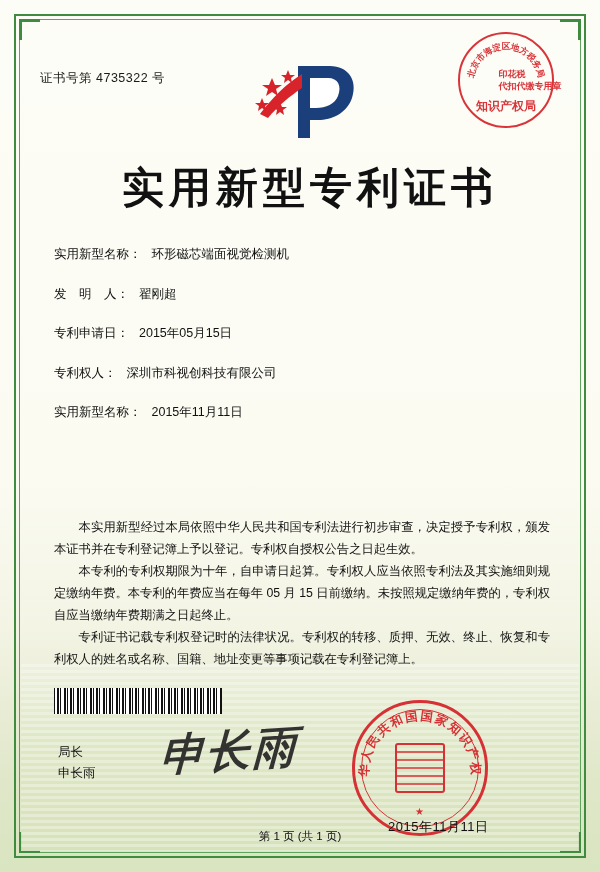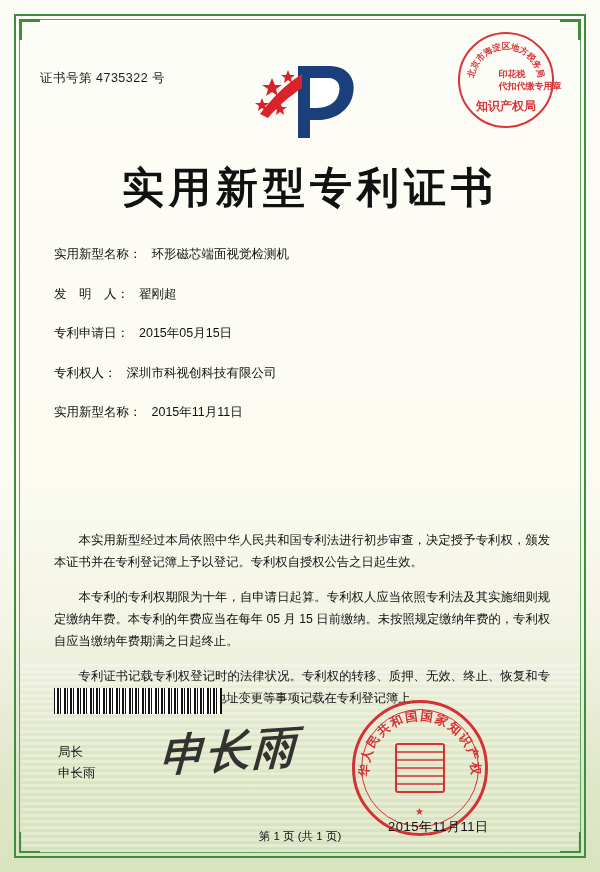--- a/index.html
+++ b/index.html
@@ -169,21 +169,21 @@
     left: 54px;
     right: 50px;
     top: 516px;
     font-size: 12.3px;
     line-height: 22px;
     color: #111;
     text-align: justify;
   }
   .para {
     text-indent: 24.6px;
-    margin: 13px 0 0 0;
+    margin: 0 0 0 0;
   }
 
   
   .barcode {
     position: absolute;
     left: 54px;
     top: 688px;
     width: 168px;
     height: 26px;
     background:

